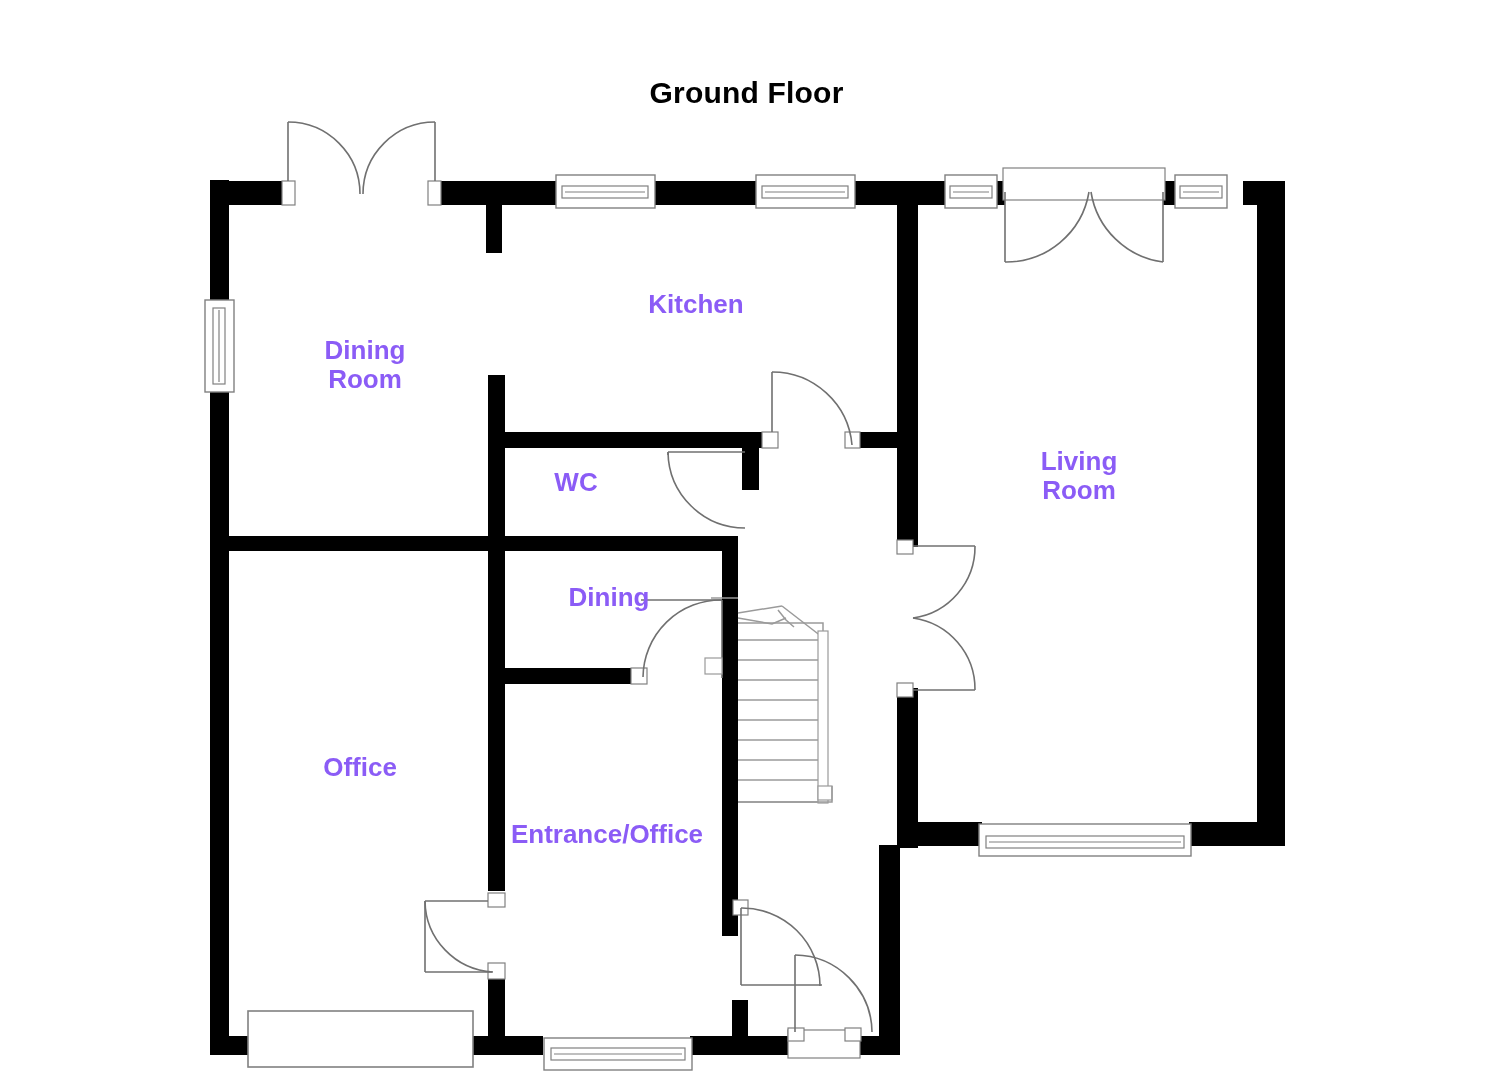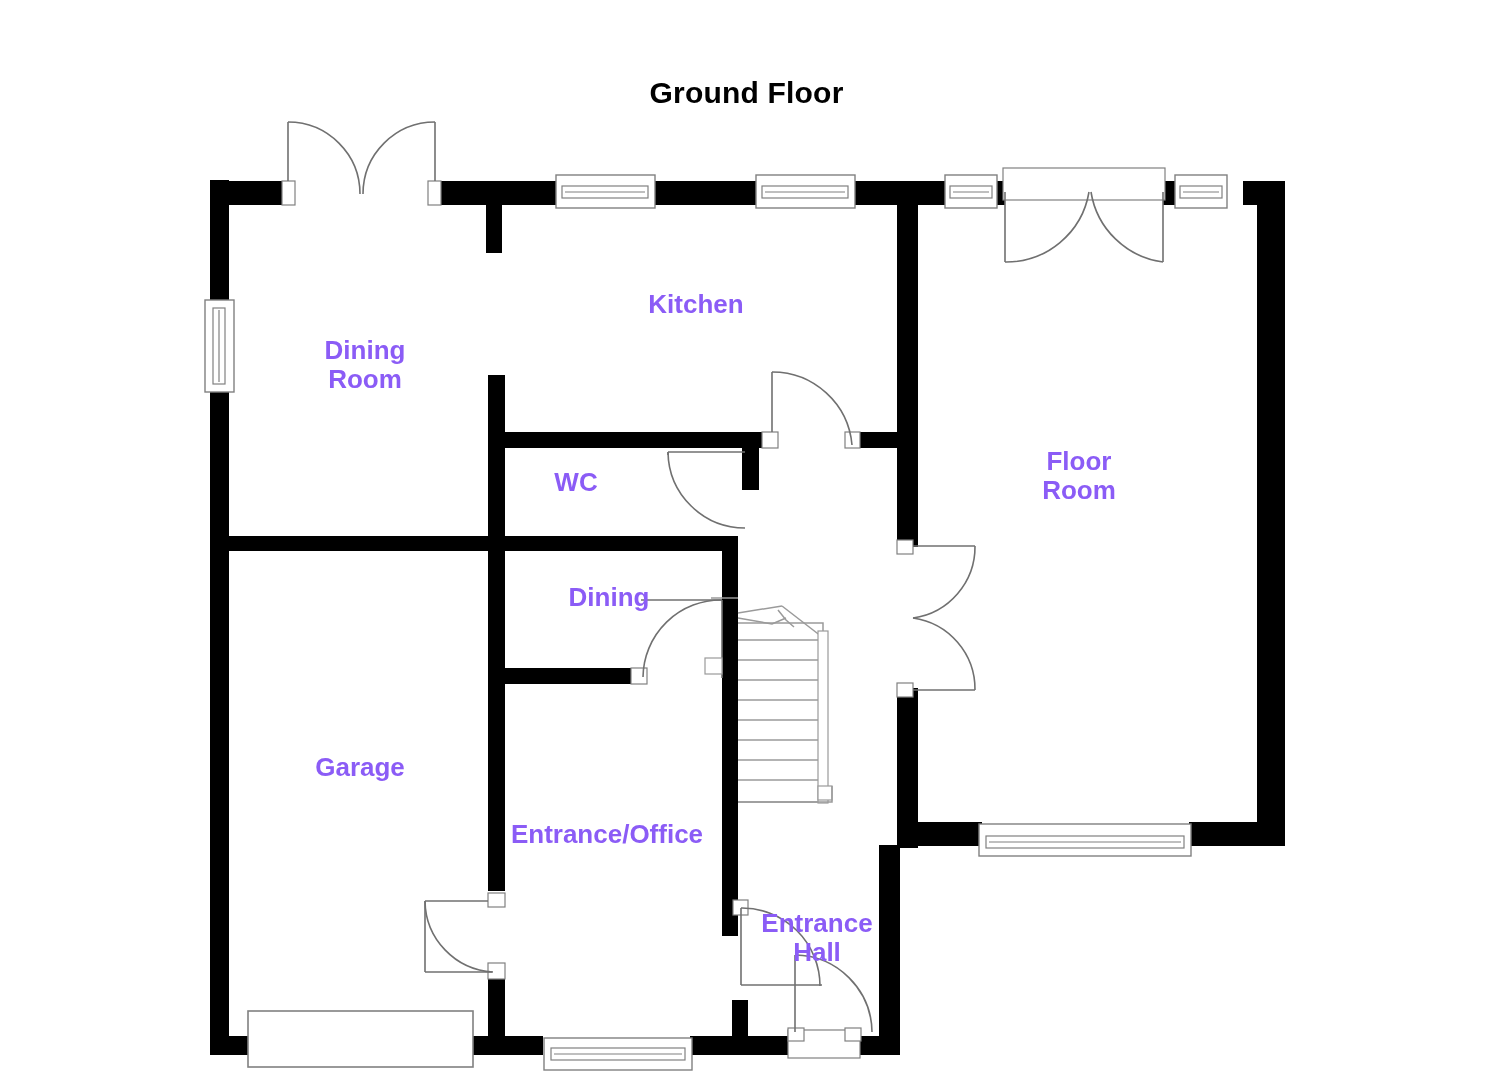--- a/index.html
+++ b/index.html
@@ -276,22 +276,20 @@
 
     <g>
       <rect x="248" y="1011" width="225" height="56" fill="#ffffff" stroke="#808080" stroke-width="1.6"></rect>
     </g>
 
   </svg>
 
   <div class="room-label" style="left:696px; top:304px;">Kitchen</div>
   <div class="room-label" style="left:357px; top:365px;margin-left:8px;">Dining
 Room</div>
-  <div class="room-label" style="left:1079px; top:476px;">Floor
+  <div class="room-label" style="left:1079px; top:476px;">Living
 Room</div>
   <div class="room-label" style="left:576px; top:482px;">WC</div>
   <div class="room-label" style="left:609px; top:597px;">Dining</div>
-  <div class="room-label" style="left:360px; top:767px;">Garage</div>
+  <div class="room-label" style="left:360px; top:767px;">Office</div>
   <div class="room-label" style="left:607px; top:834px;">Entrance/Office</div>
-  <div class="room-label" style="left:817px; top:938px;">Entrance
-Hall</div>
 
 </div>
 
 </body></html>

